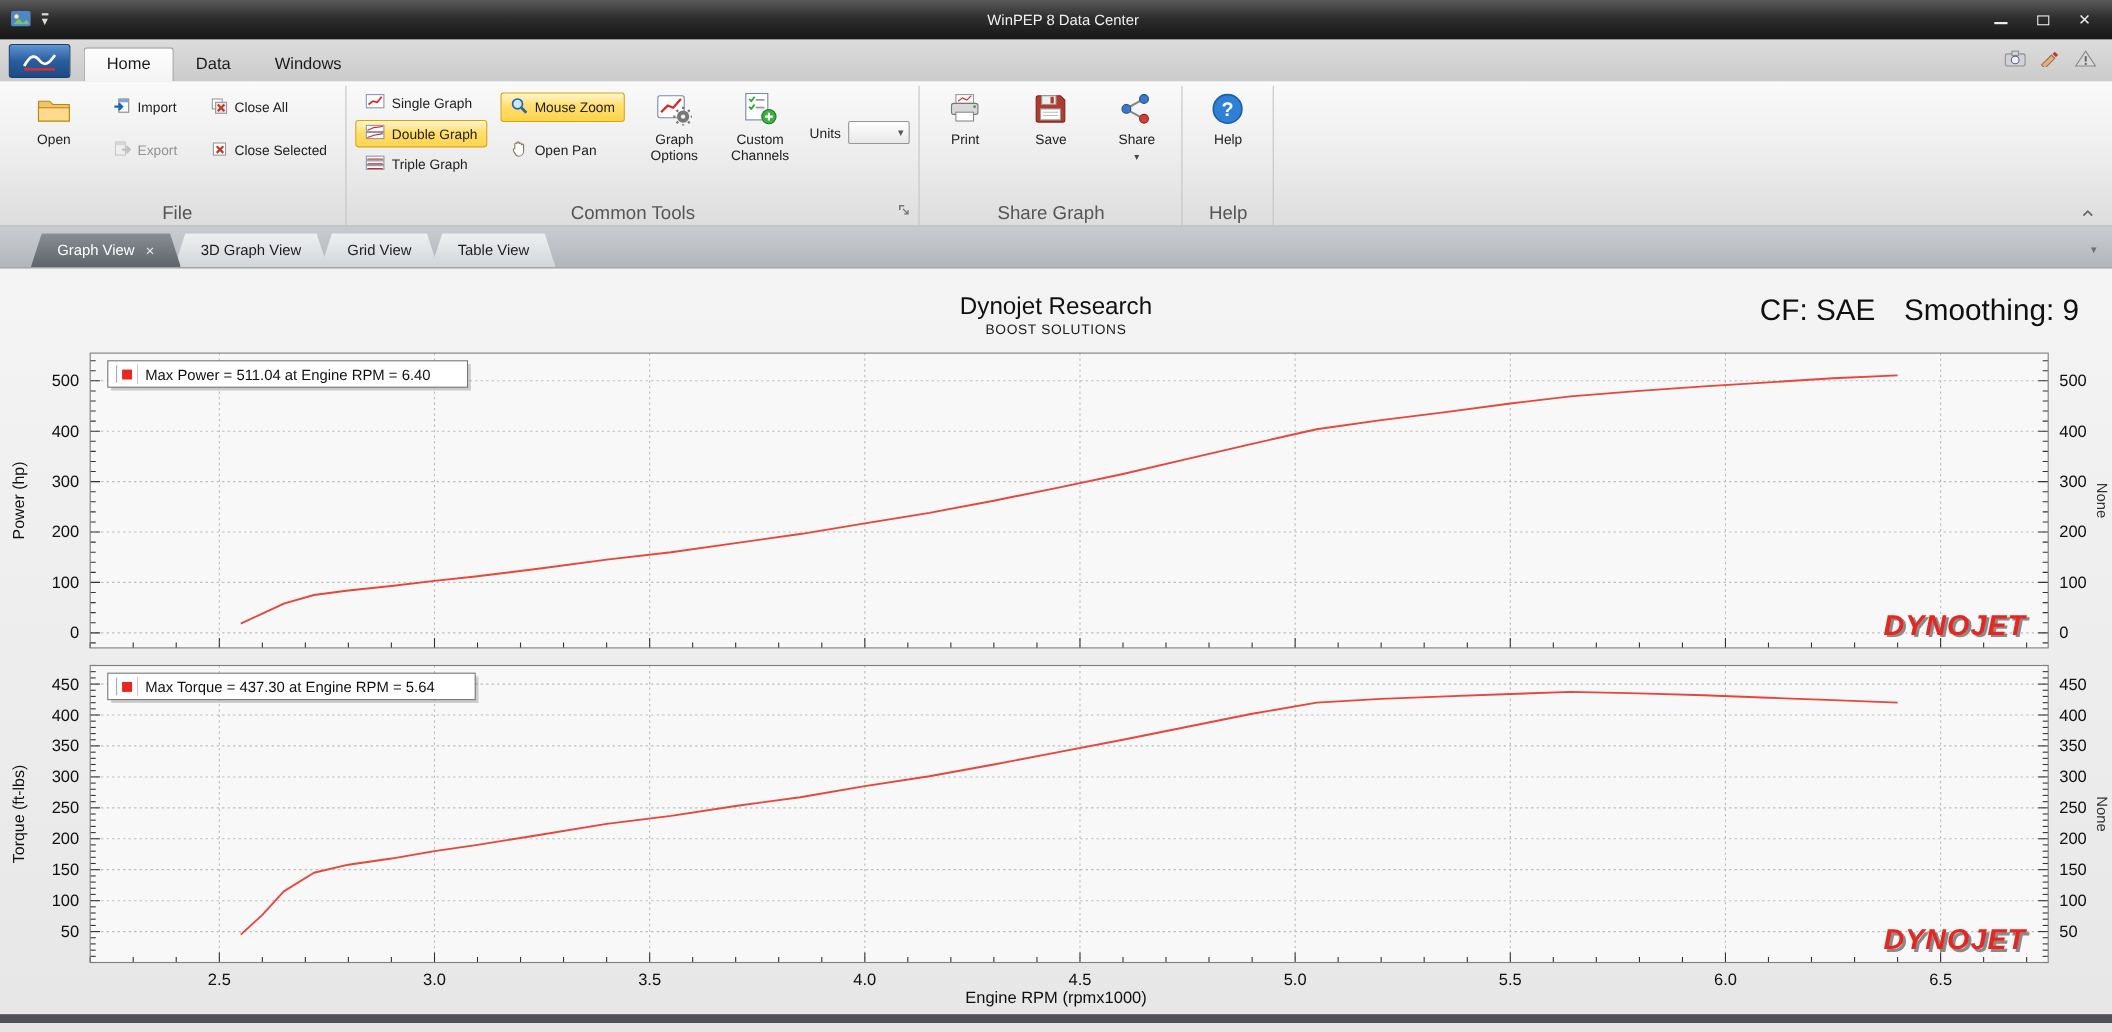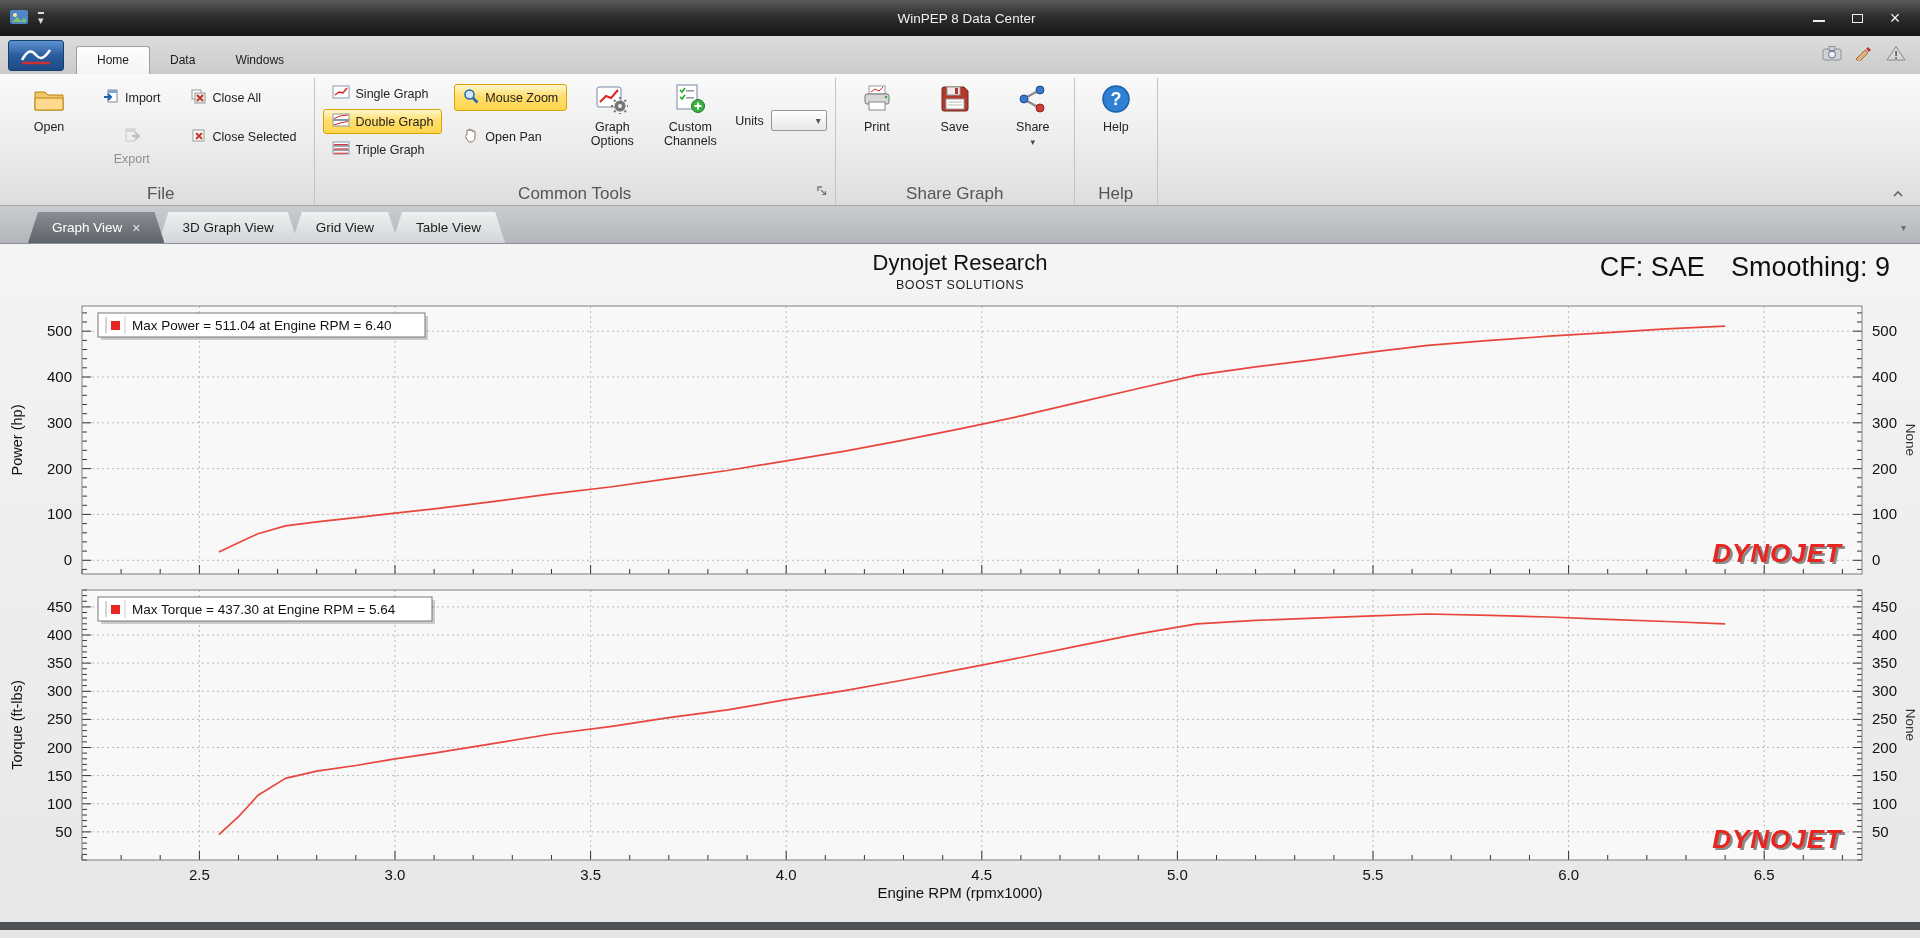--- a/index.html
+++ b/index.html
@@ -13,53 +13,53 @@
   .tb-title { position:absolute; left:0; right:0; text-align:center; color:#f0f0f0; font-size:13.5px;padding-left:13px; }
   .tb-buttons { margin-left:auto; display:flex; z-index:2; padding-right:6px; }
   .tb-btn { width:38px; height:28px; display:flex; align-items:center; justify-content:center; color:#eee; font-size:18px; cursor:default; }
   .glyph-min { width:12px; border-bottom:2px solid #eee; height:8px; }
   .glyph-max { width:11px; height:9px; border:1.5px solid #eee; }
 
   
   .ribbon-tabs { height:38px; background:linear-gradient(#dcdcdc,#cbcbcb); display:flex; align-items:flex-end; padding-left:8px; position:relative; }
   .app-btn { width:56px; height:31px; margin:0 12px 3px 0; border-radius:3px; border:1px solid #17406e;
              background:linear-gradient(#5e93d1,#2a5d9e 50%,#1d4a85); display:flex; align-items:center; justify-content:center; }
-  .rtab { padding:6px 20px 7px; font-size:12px; color:#1a1a1a;margin-top:27px; }
+  .rtab { padding:6px 20px 7px; font-size:15px; color:#1a1a1a;margin-top:27px; }
   .rtab.active { background:linear-gradient(#fdfdfd,#f4f4f4); border:1px solid #9f9f9f; border-bottom:none; border-radius:3px 3px 0 0; }
   .tabrow-right { position:absolute; right:14px; top:9px; display:flex; gap:12px; align-items:center; }
 
   
   .ribbon-body { height:132px; background:linear-gradient(#fafafa,#ececec 55%,#dddddd); border-bottom:1px solid #a8a8a8; display:flex; padding:4px 8px 0 8px; position:relative; }
   .rgroup { display:flex; flex-direction:column; padding:0 8px; border-right:1px solid #c4c4c4; }
   .rgroup-content { flex:1; display:flex; align-items:flex-start; gap:12px; }
   .rgroup-label { height:22px; display:flex; align-items:center; justify-content:center; font-size:17px; color:#555; position:relative; }
   .launcher { position:absolute; right:0; bottom:4px; }
   .collapse-chevron { position:absolute; right:16px; bottom:4px; }
 
   .bigbtn { width:66px; display:flex; flex-direction:column; align-items:center; gap:5px; padding-top:5px; font-size:12.5px; text-align:center; line-height:1.15; color:#222; }
   .bigbtn .iconbox { height:32px; display:flex; align-items:center; }
   .smallbtn { display:flex; align-items:center; gap:6px; font-size:12.5px; padding:3px 8px; border:1px solid transparent; border-radius:3px; white-space:nowrap; color:#222; }
   .smallbtn.hl { background:linear-gradient(#fff6cf,#ffdf6e 45%,#ffd44d); border-color:#d9a300; }
-  .smallbtn.disabled { opacity:.45;flex-direction:column; }
+  .smallbtn.disabled { opacity:.45; }
   .btn-col { display:flex; flex-direction:column; padding-top:6px; gap:12px;justify-content:center; }
   .btn-col.tight { gap:3px; padding-top:3px; }
   .units-row { display:flex; align-items:center; gap:7px; margin-top:32px; font-size:12.5px; }
   .units-select { width:56px; height:21px; border:1px solid #979797; border-radius:2px; background:linear-gradient(#ffffff,#e7e7e7); display:flex; align-items:center; justify-content:flex-end; padding-right:5px; color:#555; font-size:10px; }
   .share-caret { font-size:9px; color:#444; margin-top:-2px; }
 
   
   .doc-tabs { height:38px; background:linear-gradient(#c9ccd0,#b2b6ba); display:flex; align-items:flex-end; padding-left:28px; gap:0px; border-bottom:1px solid #8e9296; position:relative; }
   .dtab { height:31px; padding:0 24px; display:flex; align-items:center; gap:10px; font-size:13.5px; color:#1d1d1d;
           background:linear-gradient(#eef0f1,#d2d5d8); clip-path:polygon(10px 0, calc(100% - 10px) 0, 100% 100%, 0 100%); margin-right:-6px; }
   .dtab.active { background:linear-gradient(#888e93,#5e6469); color:#fff; z-index:2; }
   .dtab-close { font-size:14px; color:#e6e6e6; line-height:12px; }
   .tablist-caret { position:absolute; right:14px; bottom:10px; color:#6b7075; font-size:10px; }
 
   
-  .chart-panel { height:678px; background:linear-gradient(#f4f4f4,#e7e7e7); padding-top:2px; }
+  .chart-panel { height:678px; background:linear-gradient(#f4f4f4,#e7e7e7); padding-top:17px; }
   .chart-header { position:relative; height:52px; }
   .ch-center { text-align:center; padding-top:4px; }
   .ch-title { font-size:22px; color:#101010; }
   .ch-sub { font-size:12.5px; letter-spacing:.6px; color:#1c1c1c; margin-top:2px; }
   .ch-cf { position:absolute; right:30px; top:6px; font-size:27px; color:#101010; display:flex; gap:26px; }
   svg.chart { display:block; }
   #chart-svg-1 { margin-top:2px; }
   .xlabel { text-align:center; font-size:15px; color:#101010; margin-top:0px; }
   .bottom-strip { height:8px; background:#4e5256; }
 </style>

